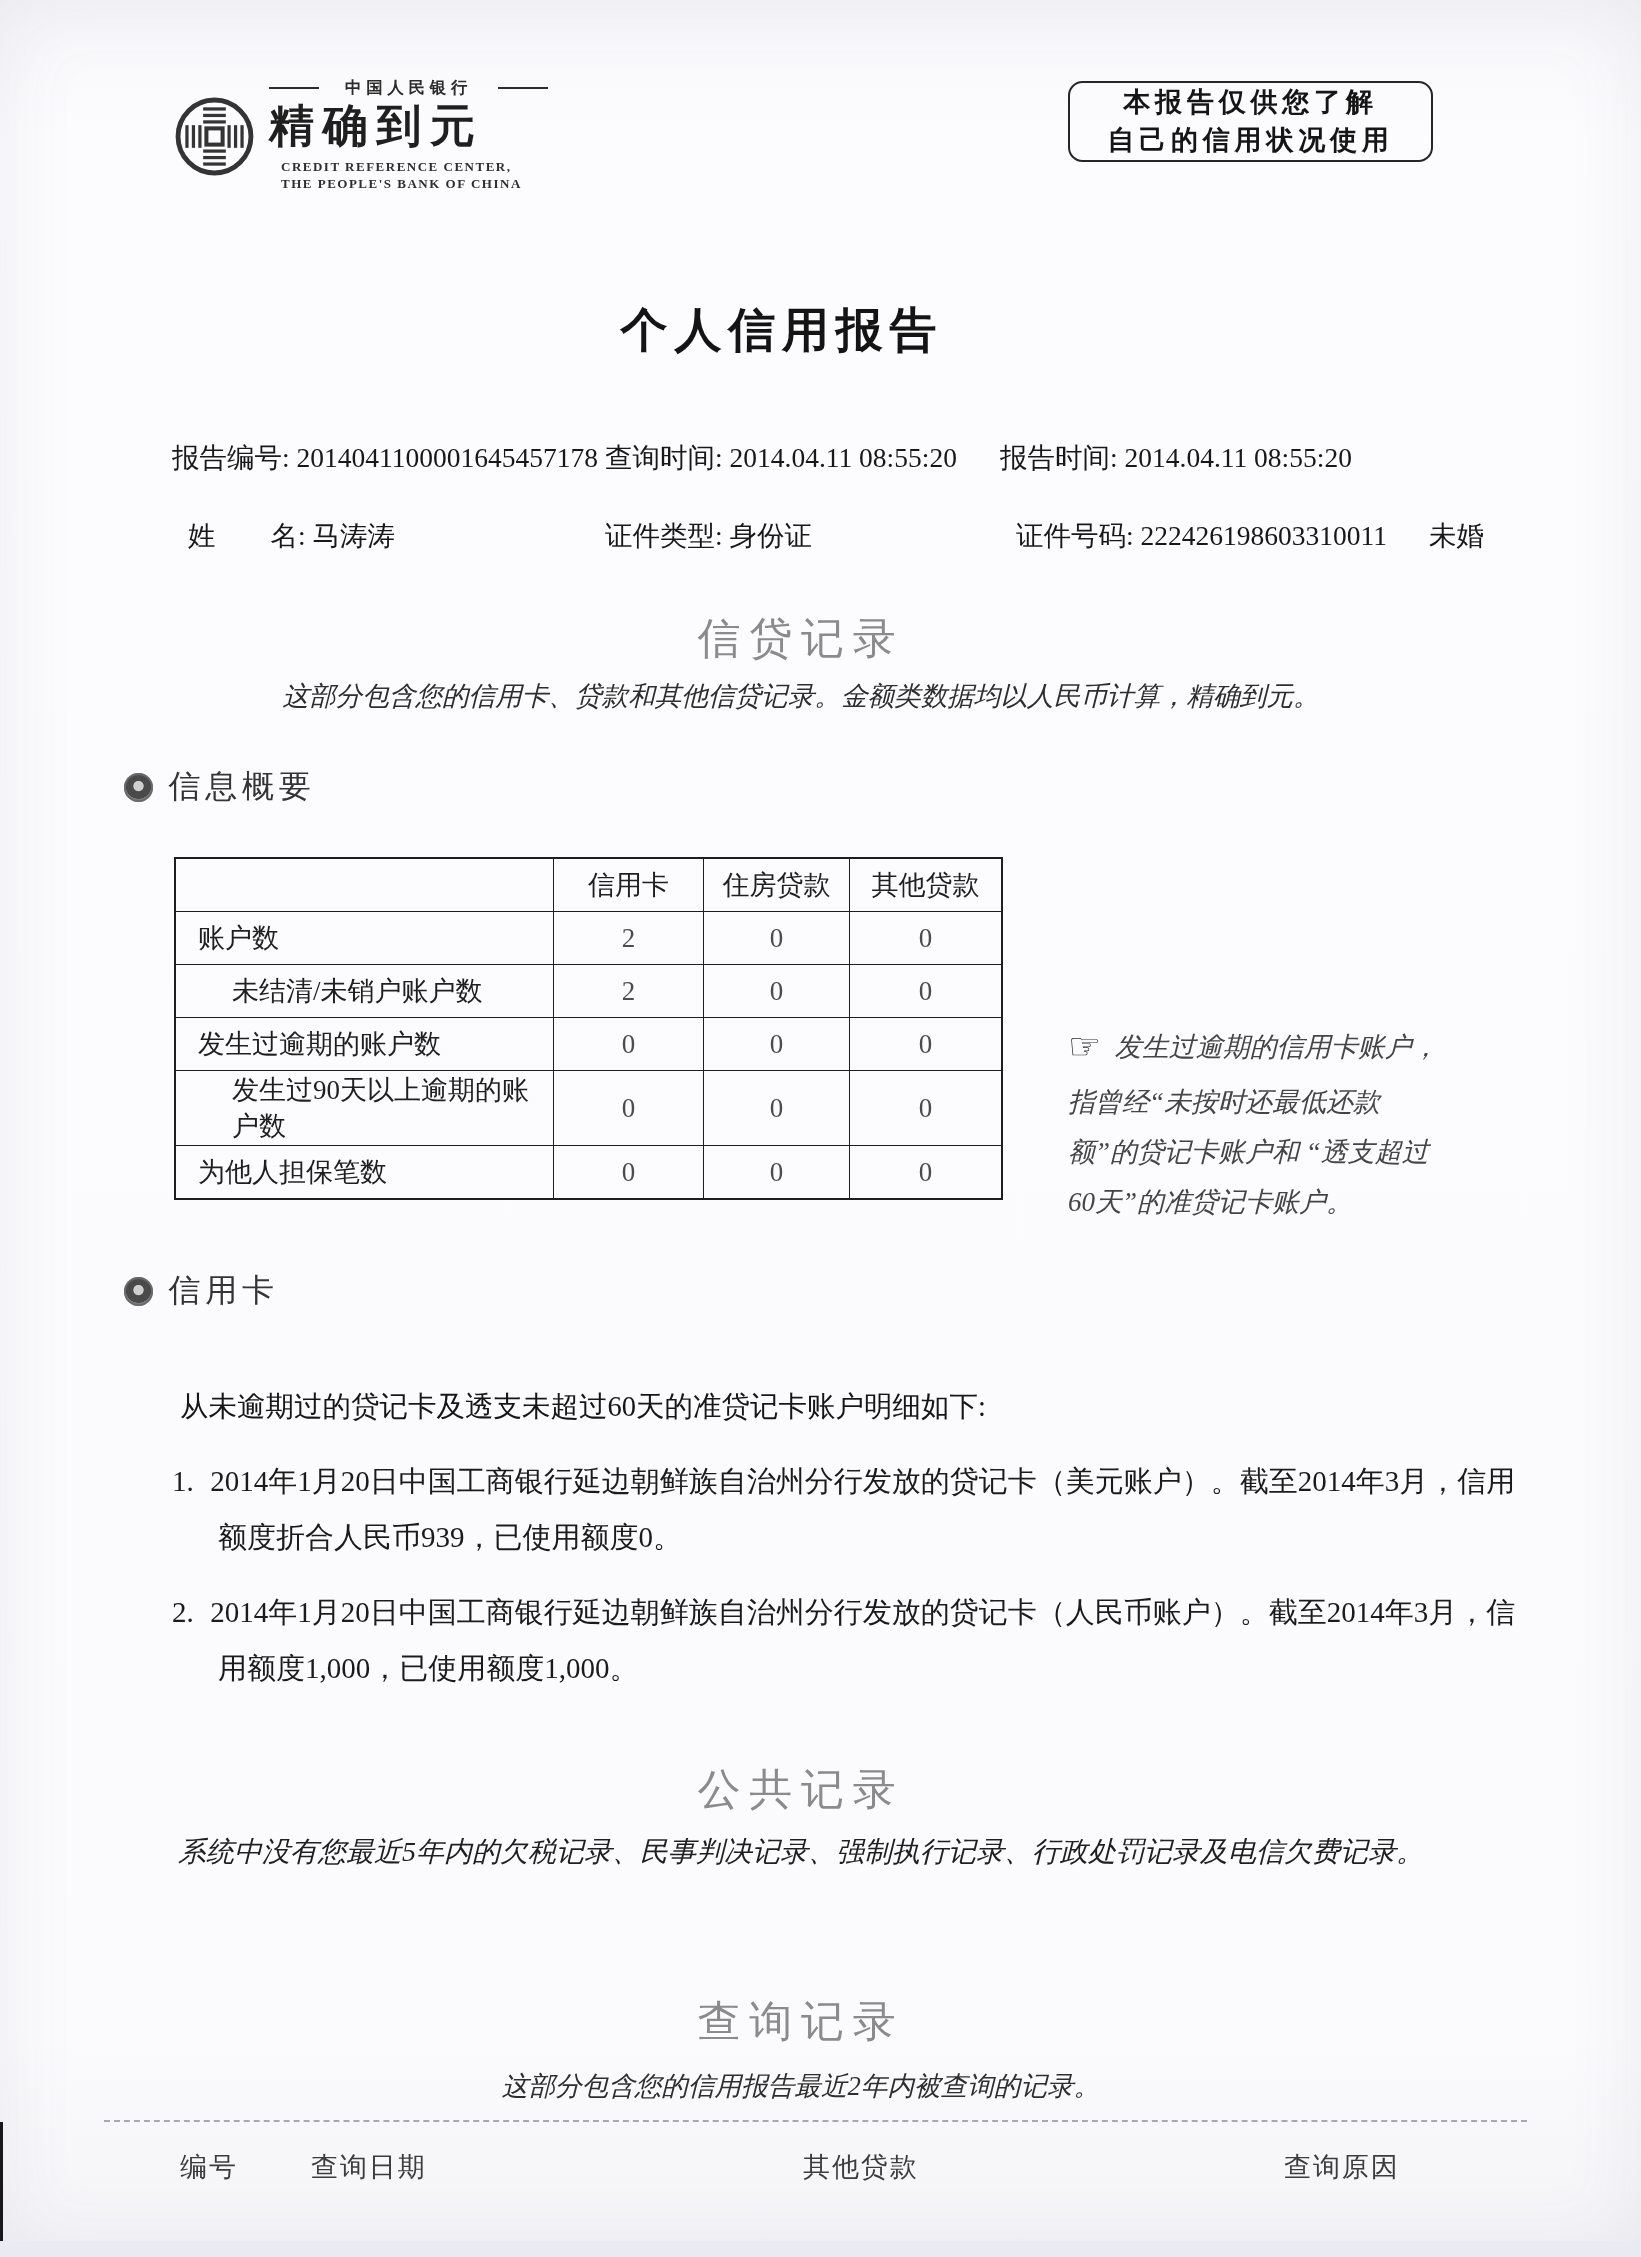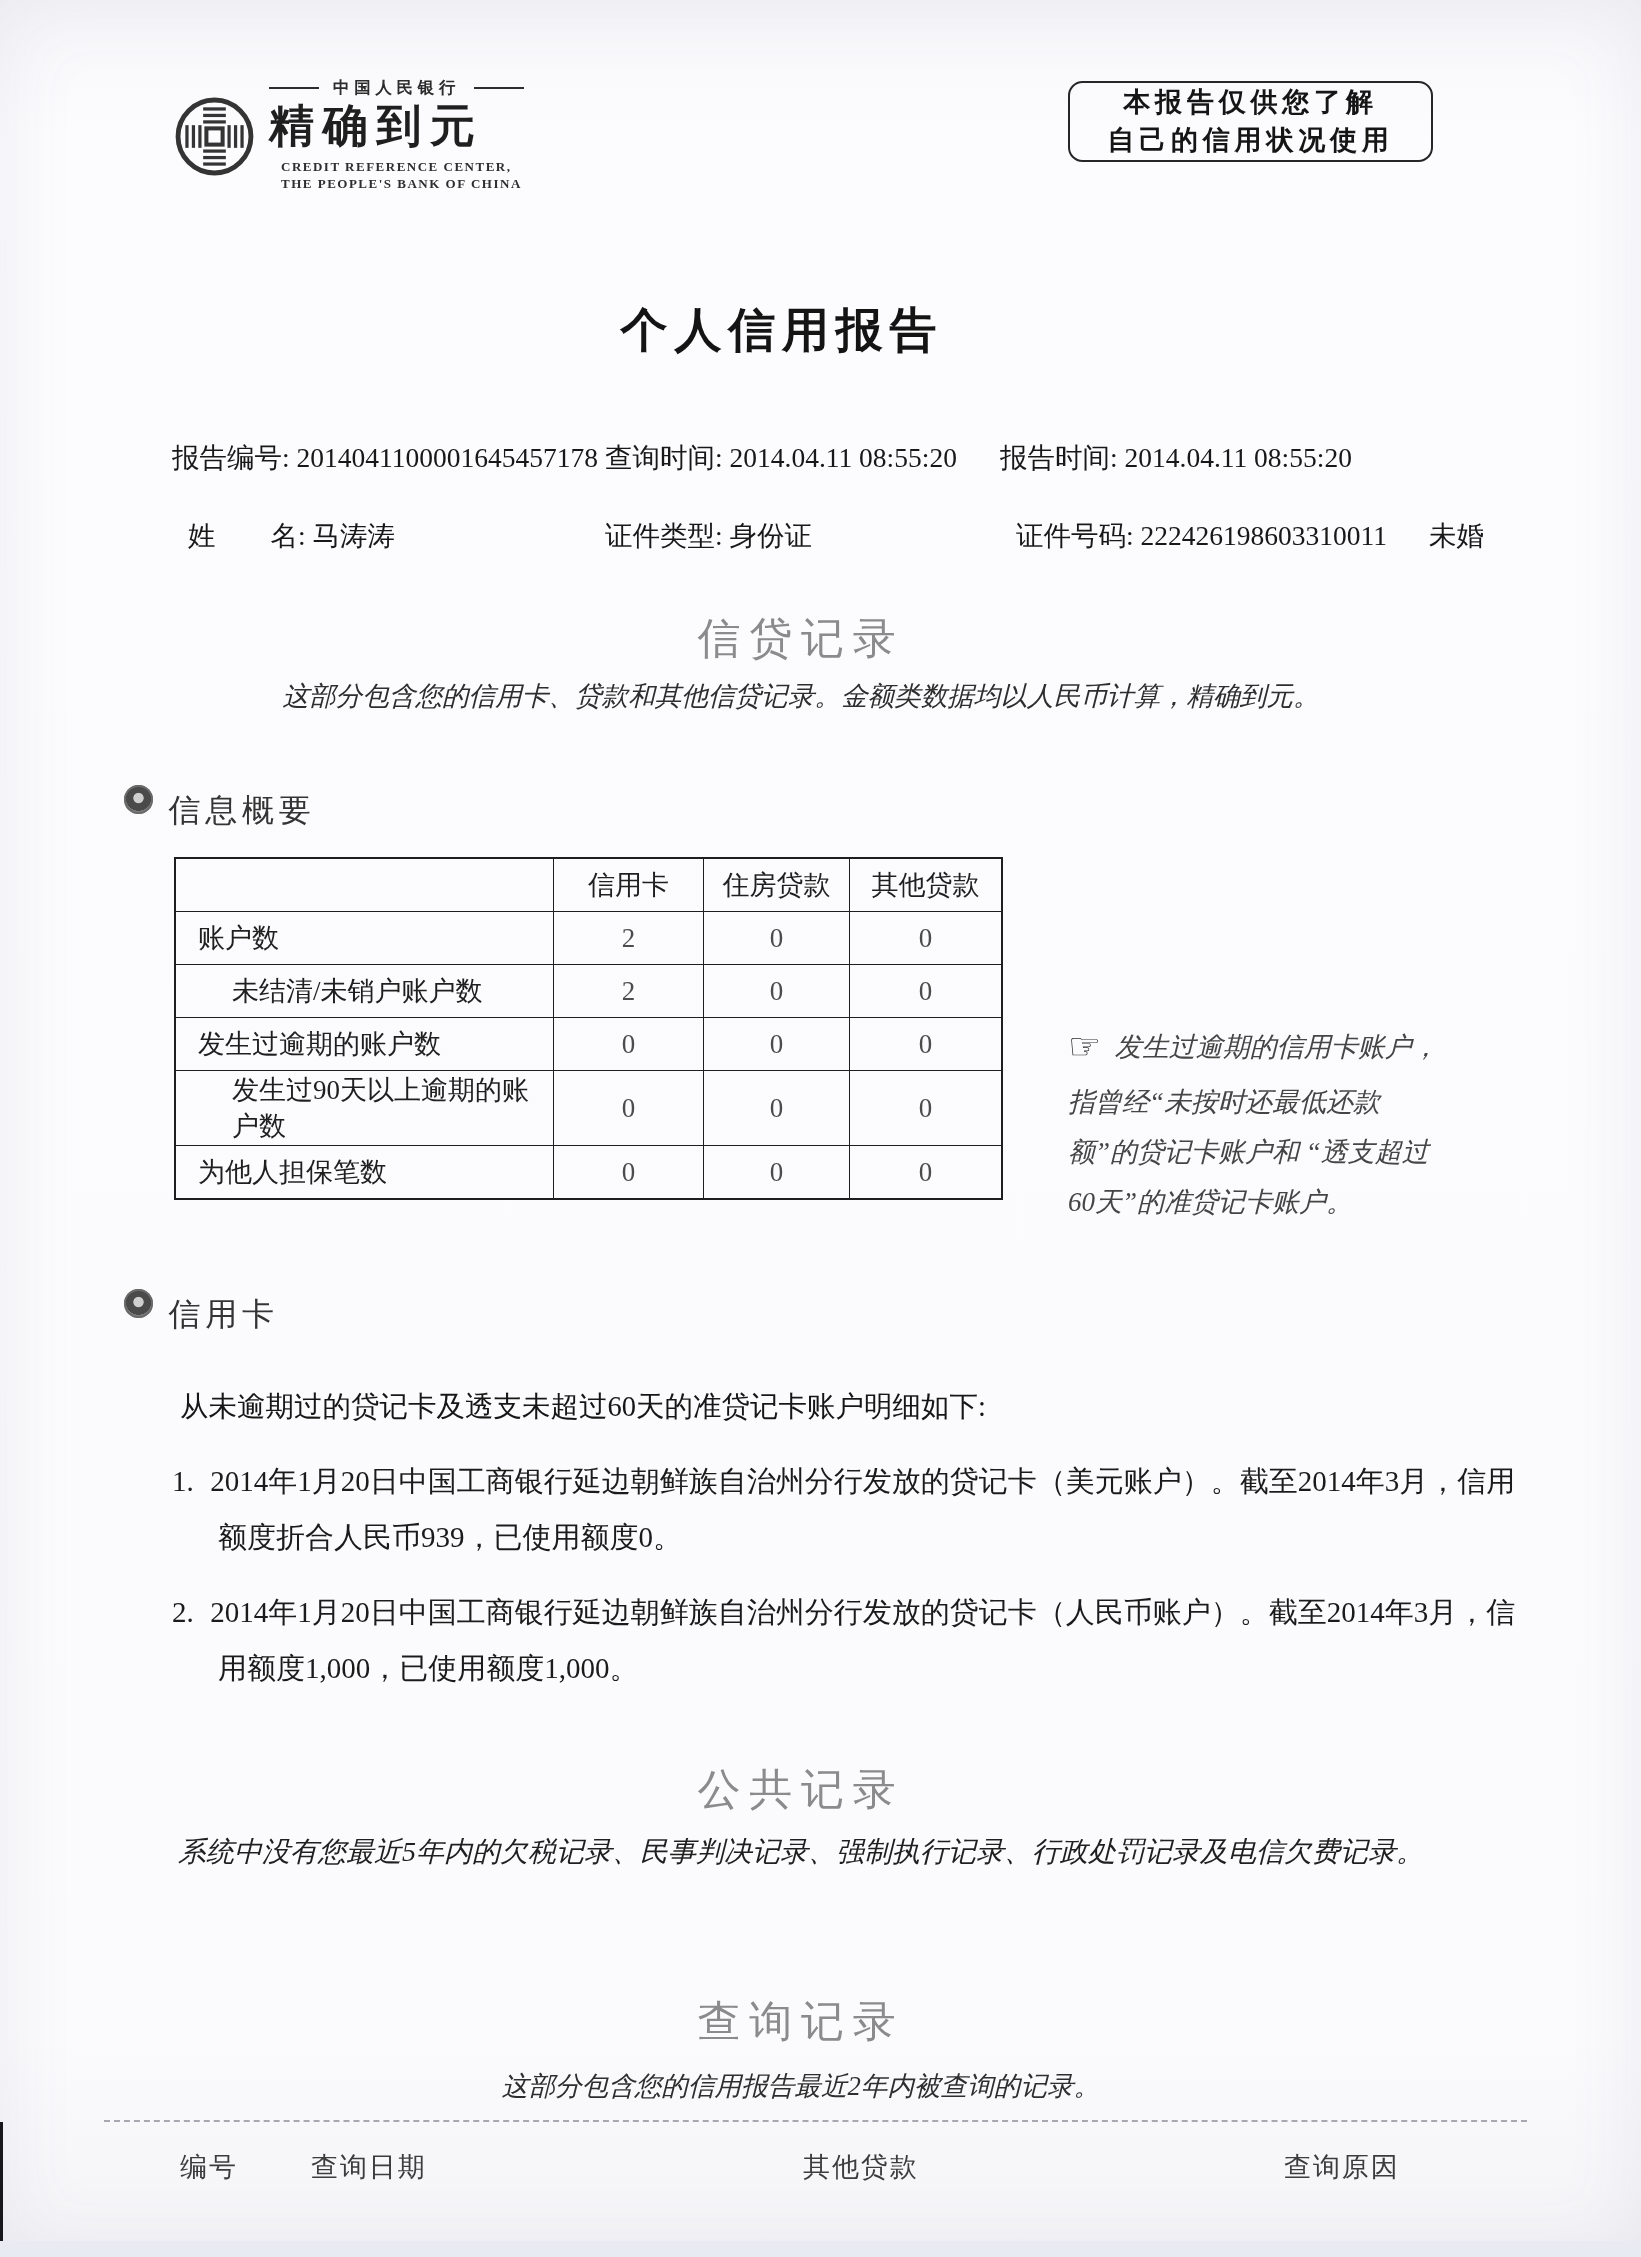--- a/index.html
+++ b/index.html
@@ -7,21 +7,21 @@
     position:relative; width:1641px; height:2257px; overflow:hidden;
     background:linear-gradient(180deg,#f7f7fa 0%, #fcfcfe 6%, #fbfbfd 90%, #f4f4f7 100%);
     box-shadow:inset 0 0 77px rgba(110,110,140,0.10);
     font-family:"Liberation Serif", serif; color:#1d1d1d;
   }
   .abs{position:absolute;}
   
   .logo{left:174px; top:77px; width:406px; height:126px;}
   .coin{left:0; top:19.3px; width:81px; height:81px;}
   .logo-text{left:95px; top:0; width:309px;}
-  .bank-line{display:flex; align-items:center; gap:14px; font-weight:bold; font-size:16.4px; letter-spacing:4.8px; color:#2c2c2c; font-family:"Liberation Serif",serif;}
+  .bank-line{display:flex; align-items:center; gap:26px; font-weight:bold; font-size:16.4px; letter-spacing:4.8px; color:#2c2c2c; font-family:"Liberation Serif",serif;}
   .bank-line .rule{flex:0 0 50px; height:1.9px; background:#2c2c2c;}
   .org-name{margin-top:3.9px; font-family:"Liberation Sans",sans-serif; font-weight:bold; font-size:45px; letter-spacing:8.7px; color:#1f1f1f; line-height:1;}
   .org-en{margin-top:9.7px; font-family:"Liberation Serif",serif; font-weight:bold; font-size:13px; letter-spacing:1.5px; color:#2e2e2e; line-height:1.35;margin-left:12px;}
   .notice-box{
     left:1068px; top:81px; width:361px; height:77px;
     border:2.9px solid #262626; border-radius:14.5px;
     display:flex; flex-direction:column; align-items:center; justify-content:center;
     font-family:"Liberation Sans",sans-serif; font-weight:bold; font-size:27px; letter-spacing:4.8px; color:#151515; line-height:1.38;
   }
   
@@ -30,21 +30,21 @@
   .meta{font-size:27.5px; color:#181818; white-space:nowrap;}
   .gap-wide{display:inline-block; width:42px;}
   
   .sec-title{width:1390px; left:106px; text-align:center; font-family:"Liberation Sans",sans-serif;
     font-size:43px; letter-spacing:8.7px; color:#8b8b8d; font-weight:500;}
   .sec-sub{width:1390px; left:106px; text-align:center; font-style:italic; font-size:26.6px; color:#2e2e2e;}
   .bullet-head{display:flex; align-items:center; gap:15.4px;}
   .bullet-ico{width:29px; height:29px; border-radius:50%;
     background:radial-gradient(circle at 50% 45%, #cfcfcf 0 22%, #4a4a4a 26% 58%, #7c7c7c 60% 74%, #3c3c3c 76%);
     box-shadow:0 0 0 1.9px #6a6a6a inset;}
-  .bullet-label{font-family:"Liberation Sans",sans-serif; font-size:32px; letter-spacing:4.8px; color:#343434; font-weight:500;margin-top:24px;}
+  .bullet-label{font-family:"Liberation Sans",sans-serif; font-size:32px; letter-spacing:4.8px; color:#343434; font-weight:500;}
   
   table.summary{left:174px; top:857px; border-collapse:collapse; border:2.9px solid #1e1e1e; background:transparent;}
   table.summary th, table.summary td{border:1.9px solid #1e1e1e; height:50px; font-size:27px; font-weight:400;}
   table.summary th{color:#1f1f1f;}
   table.summary td.lbl{text-align:left; padding-left:22px; color:#1f1f1f;}
   table.summary td.lbl.ind{padding-left:56px;}
   table.summary td.val{text-align:center; color:#4c4c4c;}
   .w0{width:375px;} .w1{width:147px;} .w2{width:143px;} .w3{width:149px;}
   
   .note{left:1068px; width:375px; font-style:italic; font-size:27px; color:#454545; line-height:1.85;}

